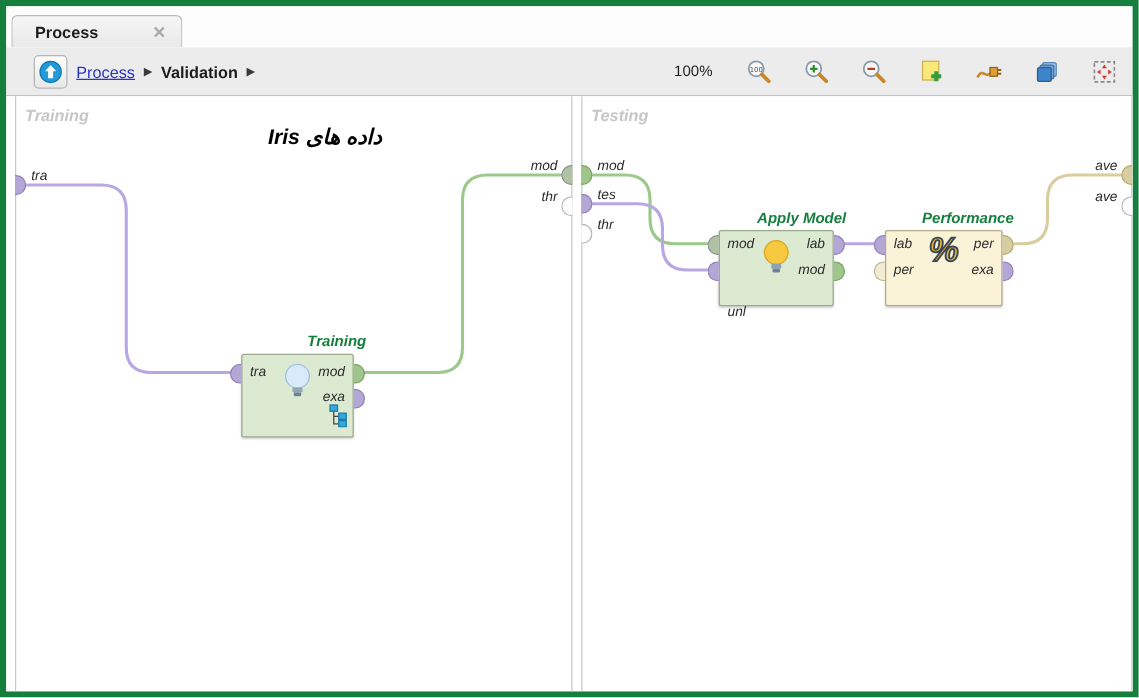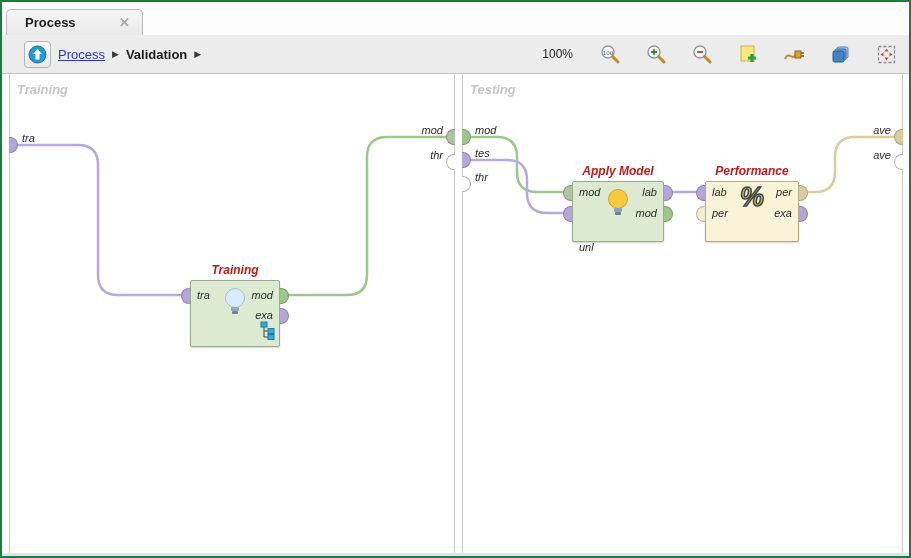--- a/index.html
+++ b/index.html
@@ -1,17 +1,17 @@
 <!DOCTYPE html>
 <html><head>
 <meta charset="utf-8">
 <style>
   * { margin:0; padding:0; box-sizing:border-box; }
   html,body { font-family:"Liberation Sans", sans-serif; background:#fff; }
-  .window { position:relative; width:911px; height:558px; background:#fff; border:2px solid #15803d; overflow:hidden; }
+  .window { position:relative; width:911px; height:558px; background:#fff; border:5px solid #15803d; overflow:hidden; }
 
   
   .tabbar { position:relative; height:33px; background:#fdfdfd; }
   .tab { position:absolute; left:4px; top:7px; width:137px; height:26px;
          background:linear-gradient(#f6f6f6,#e9e9e9); border:1px solid #b9b9b9; border-bottom:none;
          border-radius:5px 5px 0 0; display:flex; align-items:center; justify-content:space-between;
          padding:0 12px 0 18px; }
   .tab-title { font-size:13px; font-weight:bold; color:#1c1c1c; }
   .tab-close { color:#a9a9a9; font-size:13px; font-weight:bold; cursor:default; }
 
@@ -41,21 +41,21 @@
   .wires { position:absolute; left:0; top:0; pointer-events:none; }
   .wire { fill:none; stroke-width:2.5; stroke-linecap:round; }
   .wire-purple { stroke:#b7a8e3; }
   .wire-green  { stroke:#9bc98b; }
   .wire-tan    { stroke:#d9cda0; }
 
   
   .op { position:absolute; border:1px solid #9aab8d; background:#dcead2; border-radius:2px;
         box-shadow:0 1px 2px rgba(0,0,0,.18); }
   .op.yellow { background:#faf3d7; border-color:#b3ab8a; }
-  .op-title { position:absolute; text-align:center; font-size:12px; font-weight:bold; color:#b91c1c; }
+  .op-title { position:absolute; text-align:right; font-size:12px; font-weight:bold; color:#15803d; }
   .op-icon { position:absolute; left:50%; transform:translateX(-50%); top:5px; }
   .pct { font-size:27px; font-weight:bold; color:#f0b42c; -webkit-text-stroke:1.5px #37475a;
          line-height:1; }
 
   .plabel { position:absolute; font-size:11px; color:#2a2a2a; }
   .port { position:absolute; width:9px; height:16px; border:1px solid #8a8a8a; background:#cfcfcf; }
   .port.in  { left:-10px; border-radius:16px 0 0 16px; border-right:none; }
   .port.out { right:-10px; border-radius:0 16px 16px 0; border-left:none; }
   .edgeport { position:absolute; width:9px; height:16px; border:1px solid #909090; z-index:3; }
   .edgeport.right-bulge { border-radius:0 16px 16px 0; border-left:none; }
@@ -151,20 +151,21 @@
 
   <div class="canvas">
 
     <div class="panel panel-training">
       <span class="panel-label">Training</span>
     </div>
     <div class="panel panel-testing">
       <span class="panel-label">Testing</span>
     </div>
 
+    <div class="annotation">داده های Iris</div>
 
     <svg class="wires" width="909" height="485">
       <path class="wire wire-purple" d="M 14 71 H 76 Q 96 71 96 91 V 201 Q 96 221 116 221 H 181"></path>
       <path class="wire wire-green" d="M 285 221 H 345 Q 365 221 365 201 V 83 Q 365 63 385 63 H 447"></path>
       <path class="wire wire-green" d="M 468 63 H 495 Q 515 63 515 83 V 98 Q 515 118 535 118 H 563"></path>
       <path class="wire wire-purple" d="M 468 86 H 505 Q 525 86 525 106 V 119 Q 525 139 545 139 H 563"></path>
       <path class="wire wire-purple" d="M 666 118 H 698"></path>
       <path class="wire wire-tan" d="M 801 118 H 813 Q 833 118 833 98 V 83 Q 833 63 853 63 H 895"></path>
     </svg>
 

